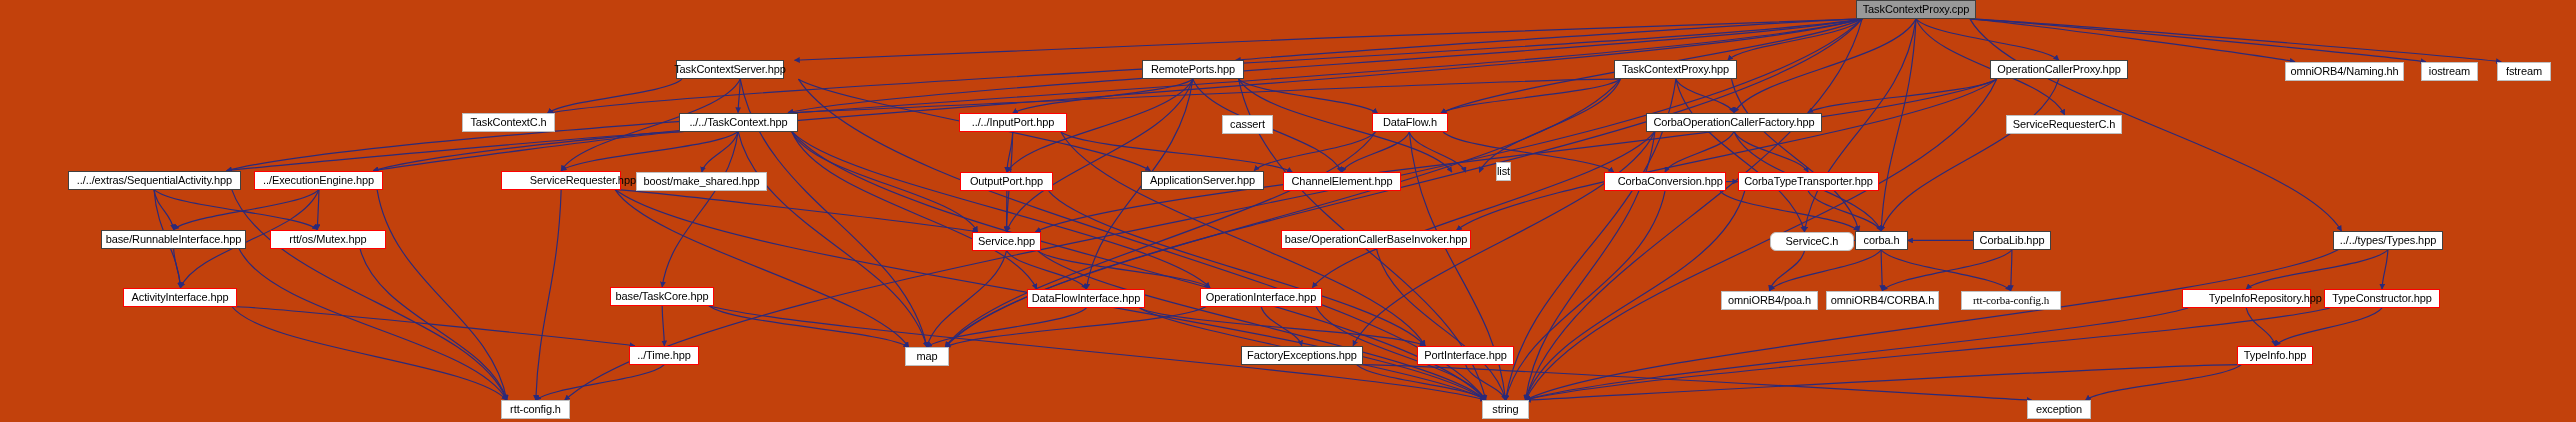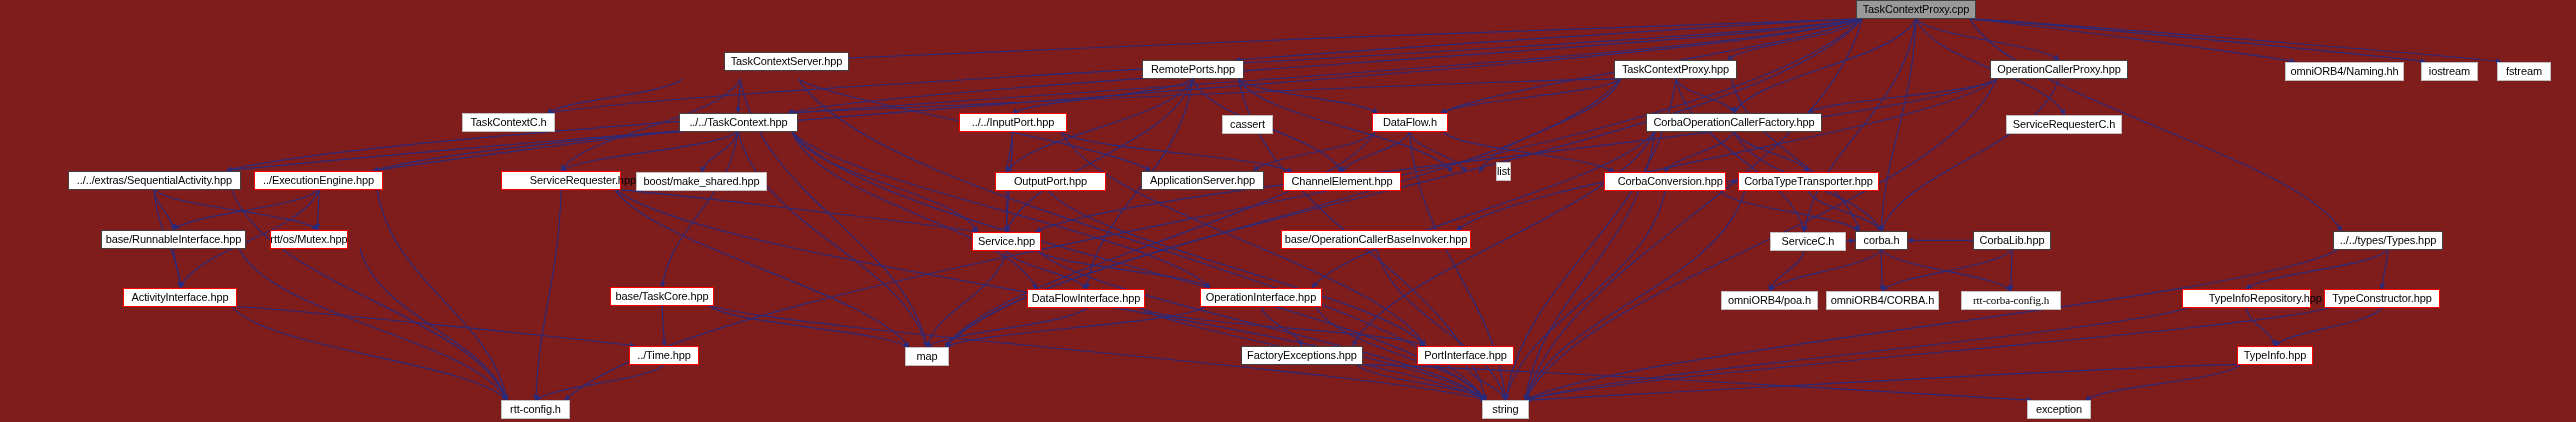--- a/index.html
+++ b/index.html
@@ -1,18 +1,18 @@
 <!DOCTYPE html>
 <html style="font-size:11.6px"><head>
 <meta charset="utf-8">
 <title>TaskContextProxy.cpp include graph</title>
 <style>
   html,body{margin:0;padding:0;background:#ffffff;}
   body{font-family:"Liberation Sans","DejaVu Sans",sans-serif;}
-  #graph-root{position:relative;width:2576px;height:422px;background:#7f1d1d;overflow:hidden;}
+  #graph-root{position:relative;width:2576px;height:422px;background:#c2410c;overflow:hidden;}
   #edge-layer{position:absolute;left:0;top:0;width:2576px;height:422px;}
   #node-layer{position:absolute;left:0;top:0;width:2576px;height:422px;}
   .node{
     position:absolute;
     box-sizing:border-box;
     display:flex;align-items:center;justify-content:center;
     background:#ffffff;
     font-size:11px;
     line-height:1;
     color:#000000;
@@ -169,21 +169,21 @@
         <path d="M1867.6,502 C1979.1327999999999,501.54999999999995 2685.5072,544.9 2797.04,551" marker-end="url(#arrow)"></path>
         <path d="M2017.5,502 C2024.1,524.05 2065.9,531.4 2072.5,551" marker-end="url(#arrow)"></path>
         <path d="M3085.2,502 C2966.9519999999998,501.54999999999995 2218.0480000000002,544.9 2099.8,551" marker-end="url(#arrow)"></path>
         <path d="M3085.2,502 C3059.4912,524.05 2896.6688,531.4 2870.96,551" marker-end="url(#arrow)"></path>
       </g>
   </svg>
   <div id="node-layer">
       <div class="node root" style="left: 1856px; top: 0px; width: 120px;">
         <span class="node-label">TaskContextProxy.cpp</span>
       </div>
-      <div class="node black" style="left: 676px; top: 52px; width: 125px; margin-left: 48px;">
+      <div class="node black" style="left: 676px; top: 60px; width: 108px;">
         <span class="node-label">TaskContextServer.hpp</span>
       </div>
       <div class="node black" style="left: 1142px; top: 60px; width: 102px;">
         <span class="node-label">RemotePorts.hpp</span>
       </div>
       <div class="node black" style="left: 1614px; top: 60px; width: 123px;">
         <span class="node-label">TaskContextProxy.hpp</span>
       </div>
       <div class="node black" style="left: 1990px; top: 60px; width: 138px;">
         <span class="node-label">OperationCallerProxy.hpp</span>
@@ -223,51 +223,51 @@
       </div>
       <div class="node red" style="left: 254px; top: 171px; width: 129px;">
         <span class="node-label">../ExecutionEngine.hpp</span>
       </div>
       <div class="node red" style="left: 501px; top: 171px; width: 120px; padding-left: 48px;">
         <span class="node-label">ServiceRequester.hpp</span>
       </div>
       <div class="node gray" style="left: 636px; top: 172px; width: 131px;">
         <span class="node-label">boost/make_shared.hpp</span>
       </div>
-      <div class="node red" style="left: 960px; top: 172px; width: 111px; margin-left: 35px;">
+      <div class="node red" style="left: 960px; top: 172px; width: 93px;">
         <span class="node-label">OutputPort.hpp</span>
       </div>
       <div class="node black" style="left: 1141px; top: 171px; width: 123px;">
         <span class="node-label">ApplicationServer.hpp</span>
       </div>
       <div class="node red" style="left: 1283px; top: 172px; width: 118px;">
         <span class="node-label">ChannelElement.hpp</span>
       </div>
       <div class="node gray" style="left: 1449px; top: 162px; width: 15px; margin-left: 47px;">
         <span class="node-label">list</span>
       </div>
       <div class="node red" style="left: 1604px; top: 172px; width: 122px; padding-left: 15px;">
         <span class="node-label">CorbaConversion.hpp</span>
       </div>
       <div class="node red" style="left: 1738px; top: 172px; width: 141px;">
         <span class="node-label">CorbaTypeTransporter.hpp</span>
       </div>
       <div class="node black" style="left: 101px; top: 230px; width: 145px;">
         <span class="node-label">base/RunnableInterface.hpp</span>
       </div>
-      <div class="node red" style="left: 270px; top: 230px; width: 78px;">
+      <div class="node red" style="left: 270px; top: 230px; width: 116px;">
         <span class="node-label">rtt/os/Mutex.hpp</span>
       </div>
       <div class="node red" style="left: 972px; top: 232px; width: 69px;">
         <span class="node-label">Service.hpp</span>
       </div>
       <div class="node red" style="left: 1281px; top: 230px; width: 190px;">
         <span class="node-label">base/OperationCallerBaseInvoker.hpp</span>
       </div>
-      <div class="node gray" style="left: 1770px; top: 232px; width: 76px;">
+      <div class="node gray" style="left: 1770px; top: 232px; width: 84px; border-radius: 6px;">
         <span class="node-label">ServiceC.h</span>
       </div>
       <div class="node black" style="left: 1855px; top: 231px; width: 53px;">
         <span class="node-label">corba.h</span>
       </div>
       <div class="node black" style="left: 1973px; top: 231px; width: 78px;">
         <span class="node-label">CorbaLib.hpp</span>
       </div>
       <div class="node black" style="left: 2333px; top: 231px; width: 110px;">
         <span class="node-label">../../types/Types.hpp</span>

